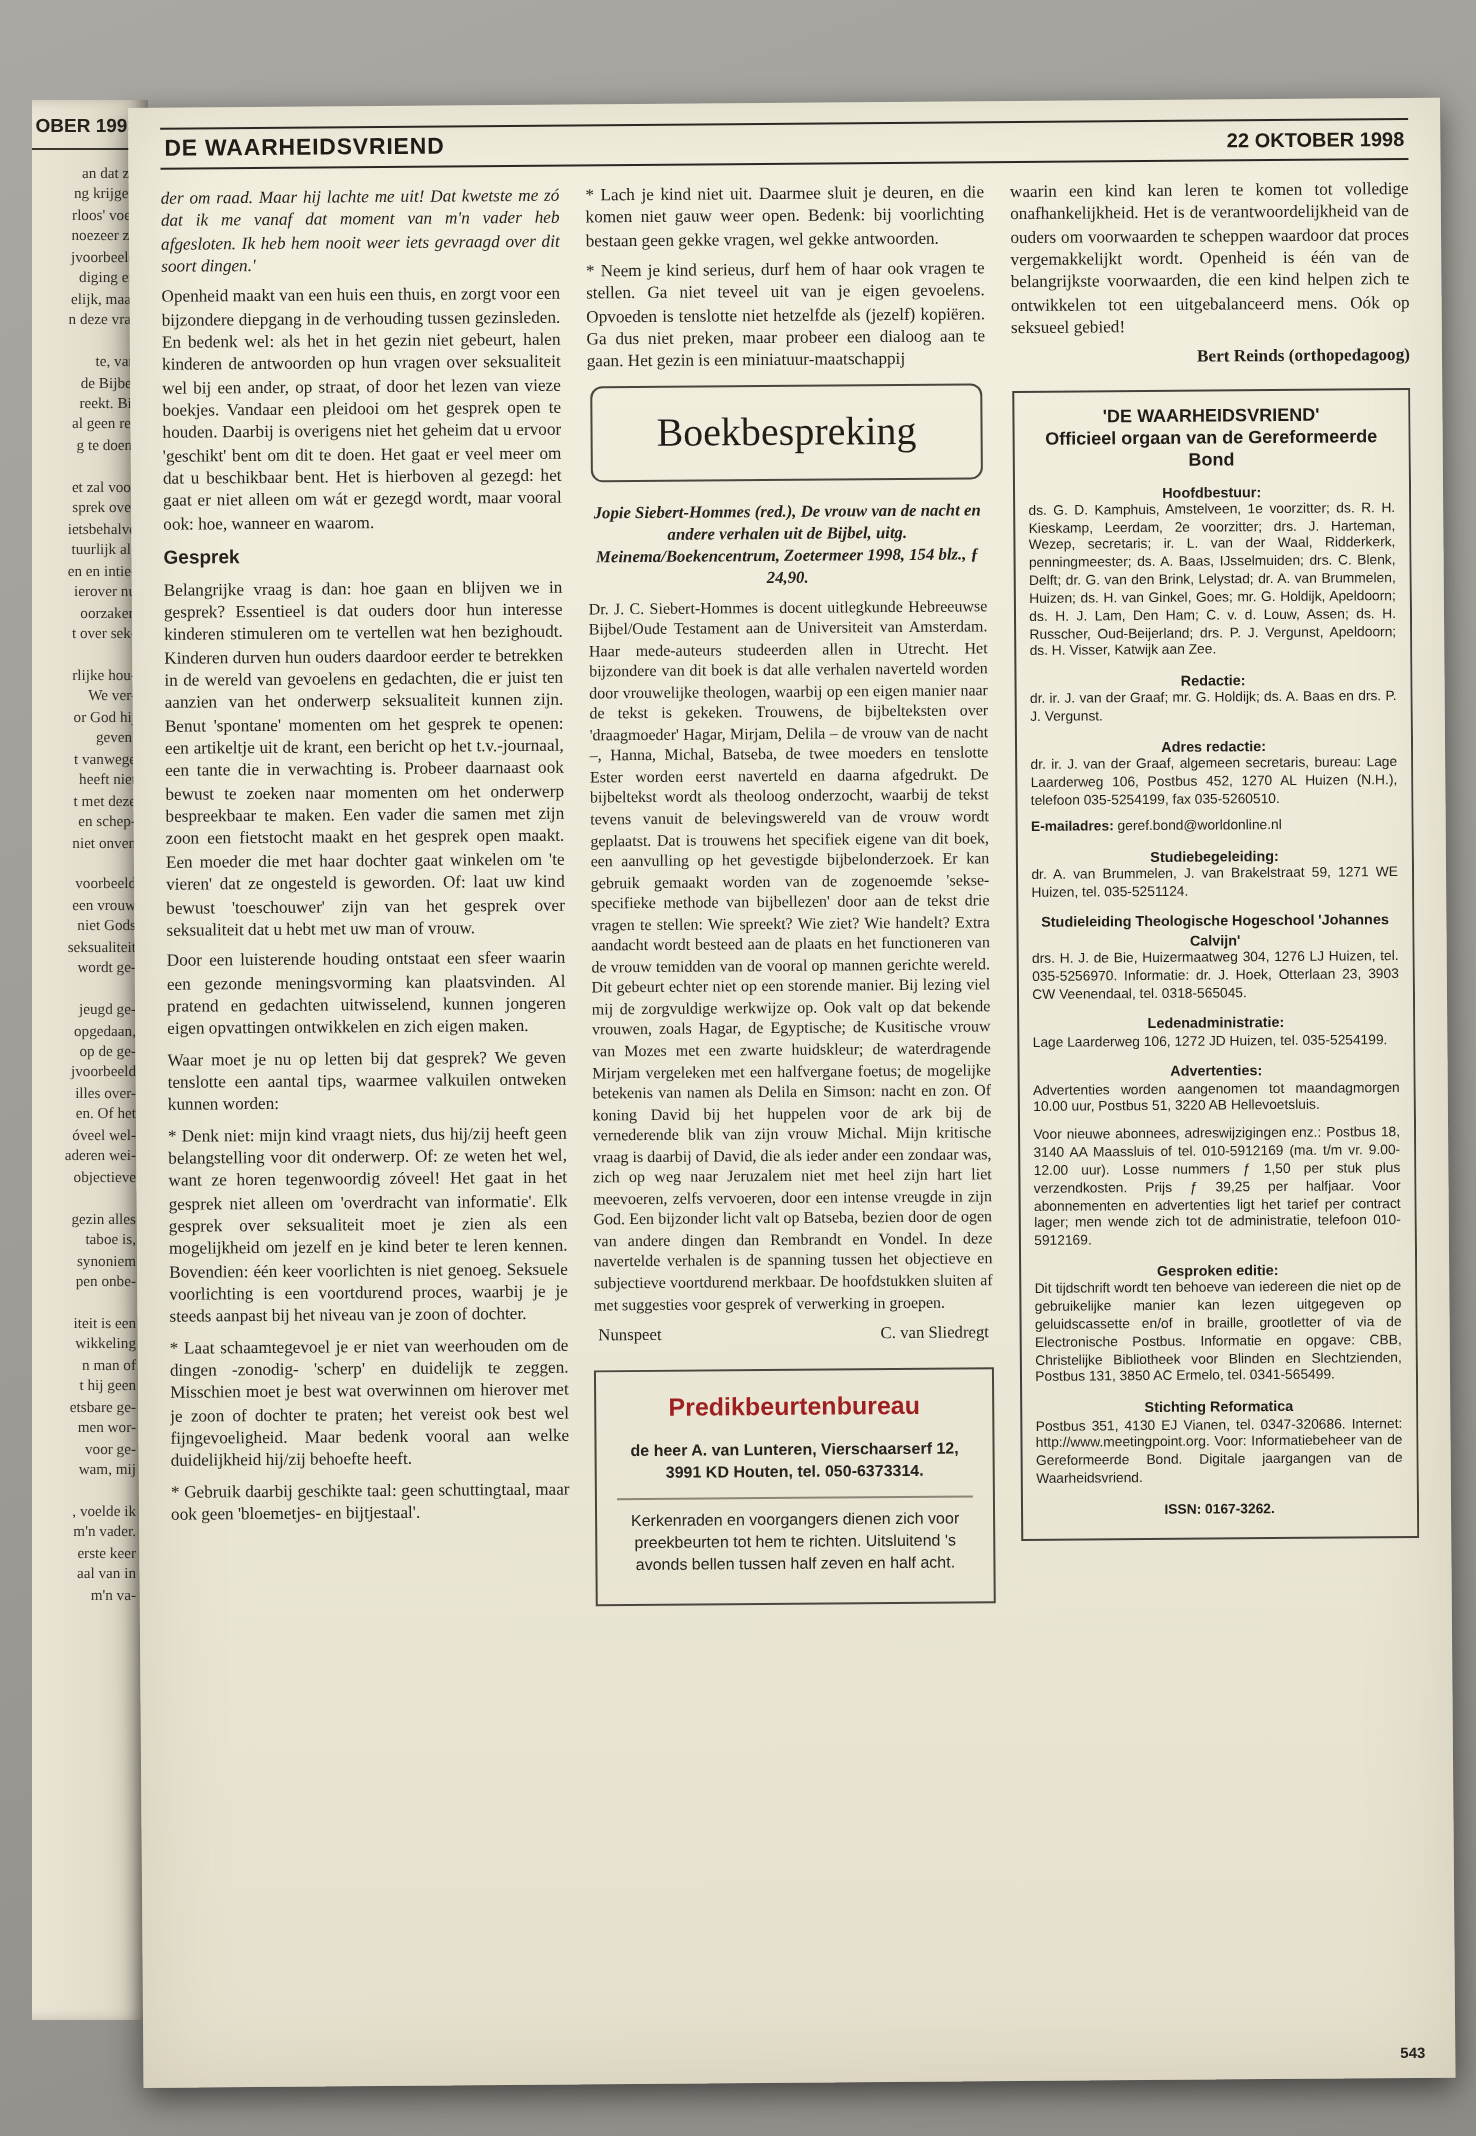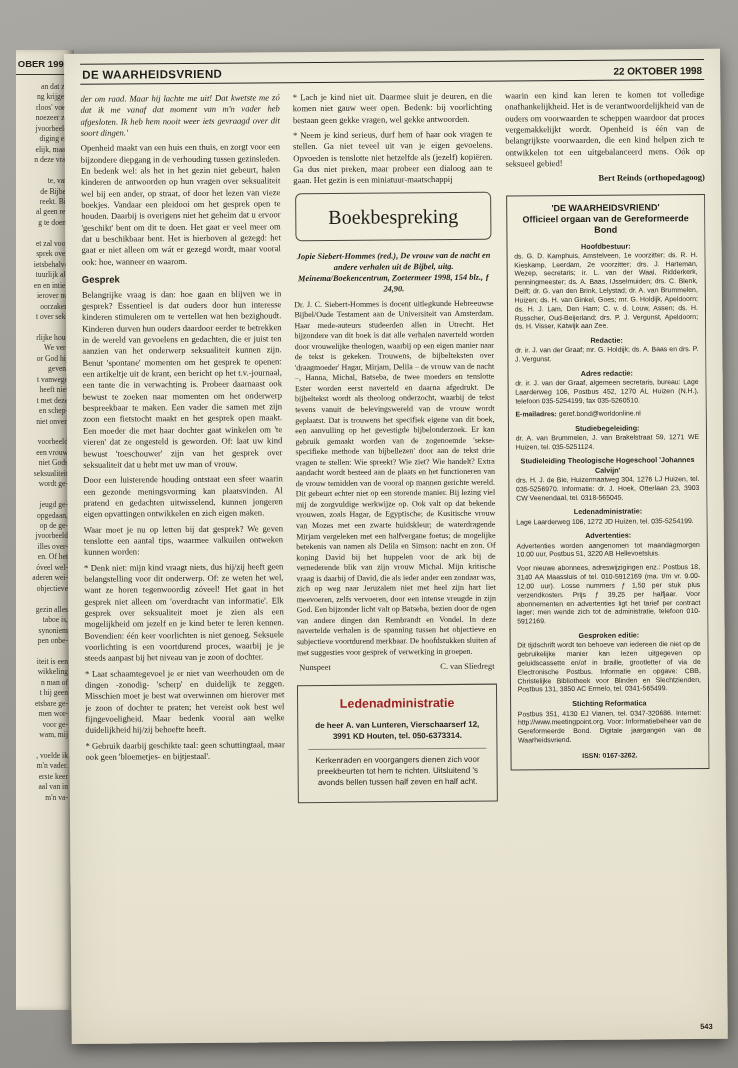--- a/index.html
+++ b/index.html
@@ -174,21 +174,21 @@
           <span>Boekbespreking</span>
         </div>
         <p class="book-ref">Jopie Siebert-Hommes (red.), De vrouw van de nacht en andere verhalen uit de Bijbel, uitg. Meinema/Boekencentrum, Zoetermeer 1998, 154 blz., ƒ 24,90.</p>
         <p class="review">Dr. J. C. Siebert-Hommes is docent uitlegkunde Hebreeuwse Bijbel/Oude Testament aan de Universiteit van Amsterdam. Haar mede-auteurs studeerden allen in Utrecht. Het bijzondere van dit boek is dat alle verhalen naverteld worden door vrouwelijke theologen, waarbij op een eigen manier naar de tekst is gekeken. Trouwens, de bijbelteksten over 'draagmoeder' Hagar, Mirjam, Delila – de vrouw van de nacht –, Hanna, Michal, Batseba, de twee moeders en tenslotte Ester worden eerst naverteld en daarna afgedrukt. De bijbeltekst wordt als theoloog onderzocht, waarbij de tekst tevens vanuit de belevingswereld van de vrouw wordt geplaatst. Dat is trouwens het specifiek eigene van dit boek, een aanvulling op het gevestigde bijbelonderzoek. Er kan gebruik gemaakt worden van de zogenoemde 'sekse-specifieke methode van bijbellezen' door aan de tekst drie vragen te stellen: Wie spreekt? Wie ziet? Wie handelt? Extra aandacht wordt besteed aan de plaats en het functioneren van de vrouw temidden van de vooral op mannen gerichte wereld. Dit gebeurt echter niet op een storende manier. Bij lezing viel mij de zorgvuldige werkwijze op. Ook valt op dat bekende vrouwen, zoals Hagar, de Egyptische; de Kusitische vrouw van Mozes met een zwarte huidskleur; de waterdragende Mirjam vergeleken met een halfvergane foetus; de mogelijke betekenis van namen als Delila en Simson: nacht en zon. Of koning David bij het huppelen voor de ark bij de vernederende blik van zijn vrouw Michal. Mijn kritische vraag is daarbij of David, die als ieder ander een zondaar was, zich op weg naar Jeruzalem niet met heel zijn hart liet meevoeren, zelfs vervoeren, door een intense vreugde in zijn God. Een bijzonder licht valt op Batseba, bezien door de ogen van andere dingen dan Rembrandt en Vondel. In deze navertelde verhalen is de spanning tussen het objectieve en subjectieve voortdurend merkbaar. De hoofdstukken sluiten af met suggesties voor gesprek of verwerking in groepen.</p>
         <div class="sig">
           <span>Nunspeet</span>
           <span>C. van Sliedregt</span>
         </div>
 
         <div class="predik-box">
-          <div class="predik-title">Ledenadministratie</div>
+          <div class="predik-title">Predikbeurtenbureau</div>
           <p class="predik-address">de heer A. van Lunteren, Vierschaarserf 12, 3991 KD Houten, tel. 050-6373314.</p>
           <p class="predik-note">Kerkenraden en voorgangers dienen zich voor preekbeurten tot hem te richten. Uitsluitend 's avonds bellen tussen half zeven en half acht.</p>
         </div>
       </div>
 
       <div class="col">
         <p>waarin een kind kan leren te komen tot volledige onafhankelijkheid. Het is de verantwoordelijkheid van de ouders om voorwaarden te scheppen waardoor dat proces vergemakkelijkt wordt. Openheid is één van de belangrijkste voorwaarden, die een kind helpen zich te ontwikkelen tot een uitgebalanceerd mens. Oók op seksueel gebied!</p>
         <p class="byline">Bert Reinds (orthopedagoog)</p>
 
         <div class="colofon">

